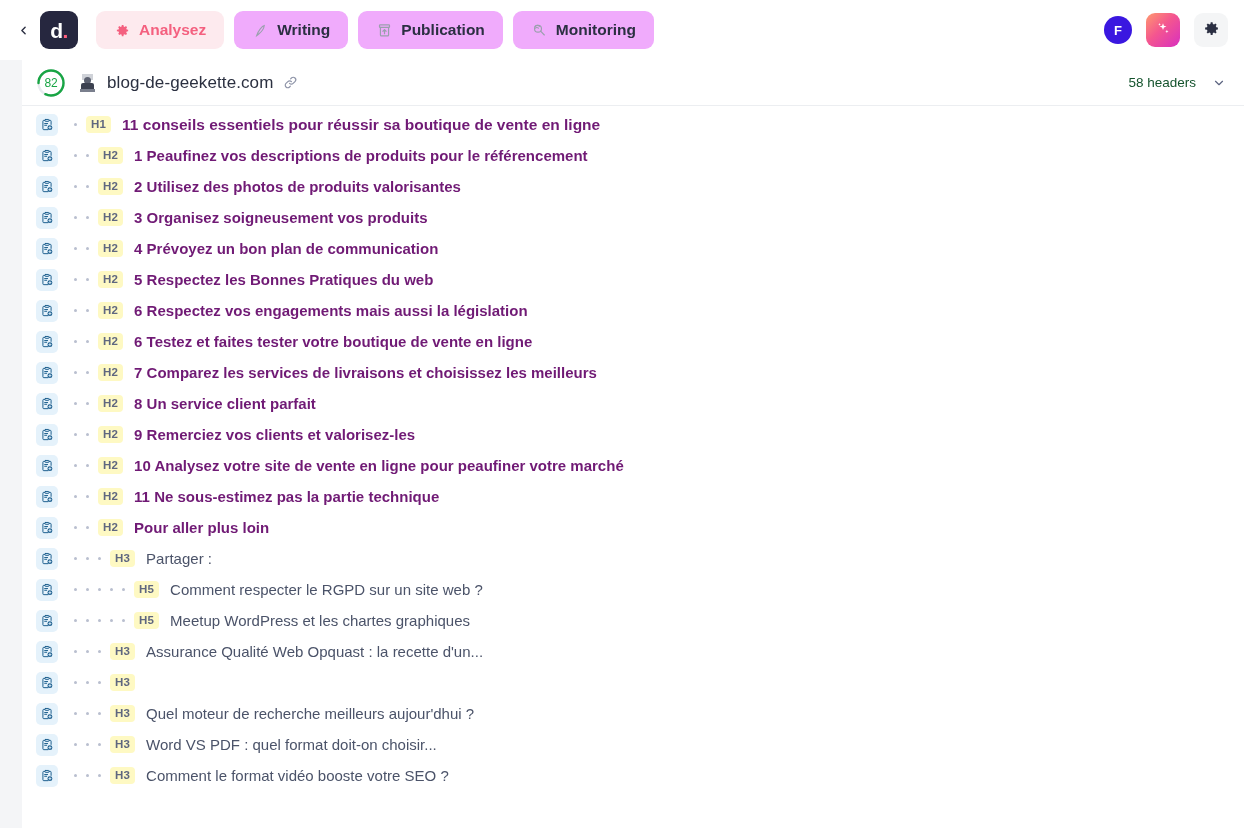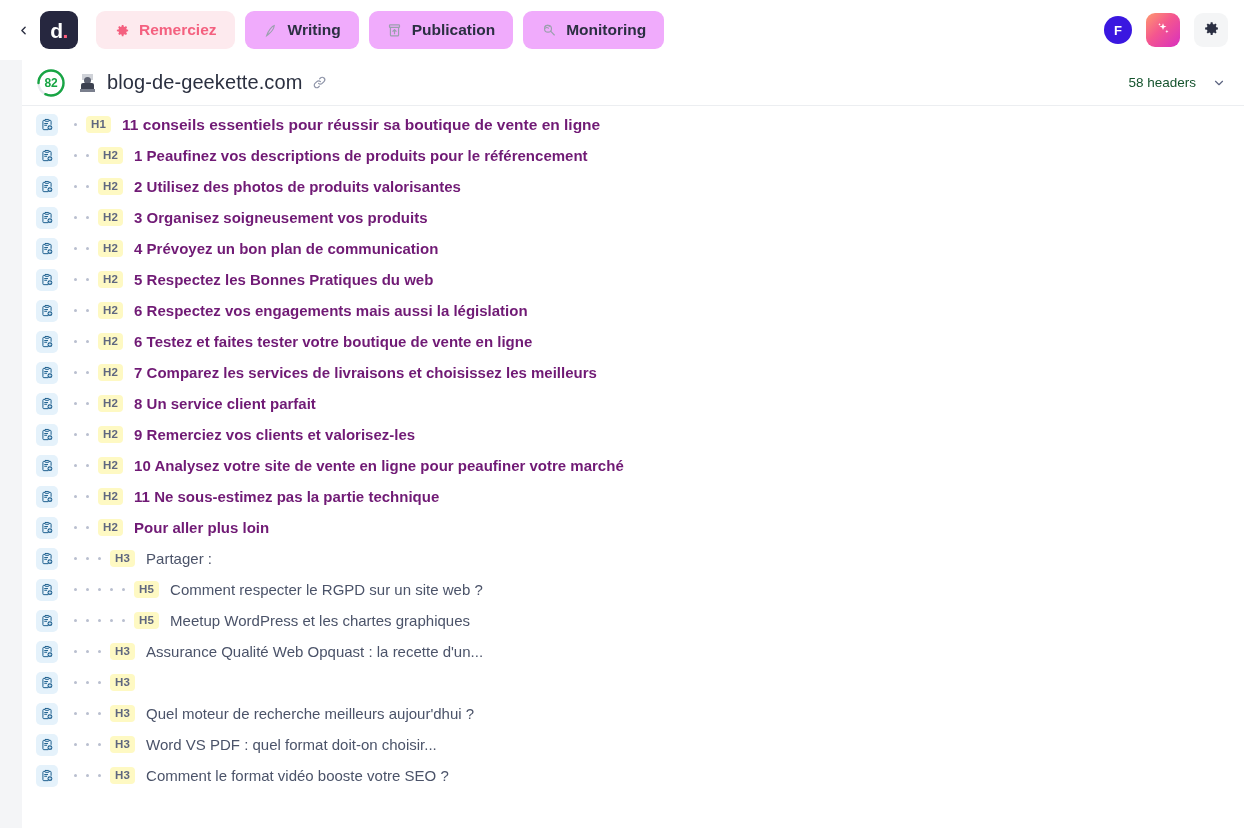--- a/index.html
+++ b/index.html
@@ -138,40 +138,40 @@
     width: 30px; height: 30px;
     flex: 0 0 auto;
     margin-right: 12px;
   }
   .score-ring svg { display: block; transform: rotate(-90deg); }
   .score-val {
     position: absolute;
     inset: 0;
     display: flex; align-items: center; justify-content: center;
     font-size: 12px;
-    font-weight: bold;
+    font-weight: normal;
     color: #18a544;
     letter-spacing: -0.2px;
   }
   .favicon {
     width: 19px; height: 19px;
     flex: 0 0 auto;
     margin-right: 10px;
     border-radius: 2px;
     position: relative;
     overflow: hidden;
     background: #ffffff;
   }
   .favicon .fav-top { position:absolute; left:4px; top:1px; width:11px; height:6px; background:#cfd2d8; }
   .favicon .fav-head { position:absolute; left:6px; top:4px; width:7px; height:7px; border-radius:50%; background:#5c6170; }
   .favicon .fav-body { position:absolute; left:3px; top:10px; width:13px; height:6px; background:#3c4150; border-radius:2px 2px 0 0; }
   .favicon .fav-base { position:absolute; left:2px; bottom:0px; width:15px; height:3px; background:#7a7f8d; }
 
   .site-url {
-    font-size: 20px;
+    font-size: 17px;
     color: #2b3040;
     letter-spacing: 0.1px;
   }
   .link-icon {
     margin-left: 10px;
     color: #8e94a8;
     display: inline-flex;
     align-items: center;
     cursor: pointer;
   }
@@ -253,21 +253,21 @@
   </div>
 
   <div class="nav">
     <div class="nav-tab active">
       <span class="tab-ico">
         <svg width="15" height="15" viewBox="0 0 24 24" fill="currentColor">
             <path d="M12 8.5a3.5 3.5 0 100 7 3.5 3.5 0 000-7zm0 5.2a1.7 1.7 0 110-3.4 1.7 1.7 0 010 3.4z"></path>
             <path d="M21 13.3v-2.6l-2.3-.4a7 7 0 00-.7-1.7l1.3-1.9-1.8-1.8-1.9 1.3c-.5-.3-1.1-.6-1.7-.7L13.5 3h-2.6l-.4 2.5c-.6.1-1.2.4-1.7.7L6.9 4.9 5.1 6.7l1.3 1.9c-.3.5-.6 1.1-.7 1.7L3 10.7v2.6l2.7.4c.1.6.4 1.2.7 1.7l-1.3 1.9 1.8 1.8 1.9-1.3c.5.3 1.1.6 1.7.7l.4 2.5h2.6l.4-2.5c.6-.1 1.2-.4 1.7-.7l1.9 1.3 1.8-1.8-1.3-1.9c.3-.5.6-1.1.7-1.7l2.3-.4z"></path>
           </svg>
       </span>
-      <span>Remerciez</span>
+      <span>Analysez</span>
     </div>
     <div class="nav-tab">
       <span class="tab-ico">
         <svg width="15" height="15" viewBox="0 0 24 24" fill="none" stroke="#9aa0ad" stroke-width="1.8" stroke-linecap="round">
             <path d="M18 4c-3 1-9 7-12 16 6-5 11-7 12-16z"></path>
           </svg>
       </span>
       <span>Writing</span>
     </div>
     <div class="nav-tab">

